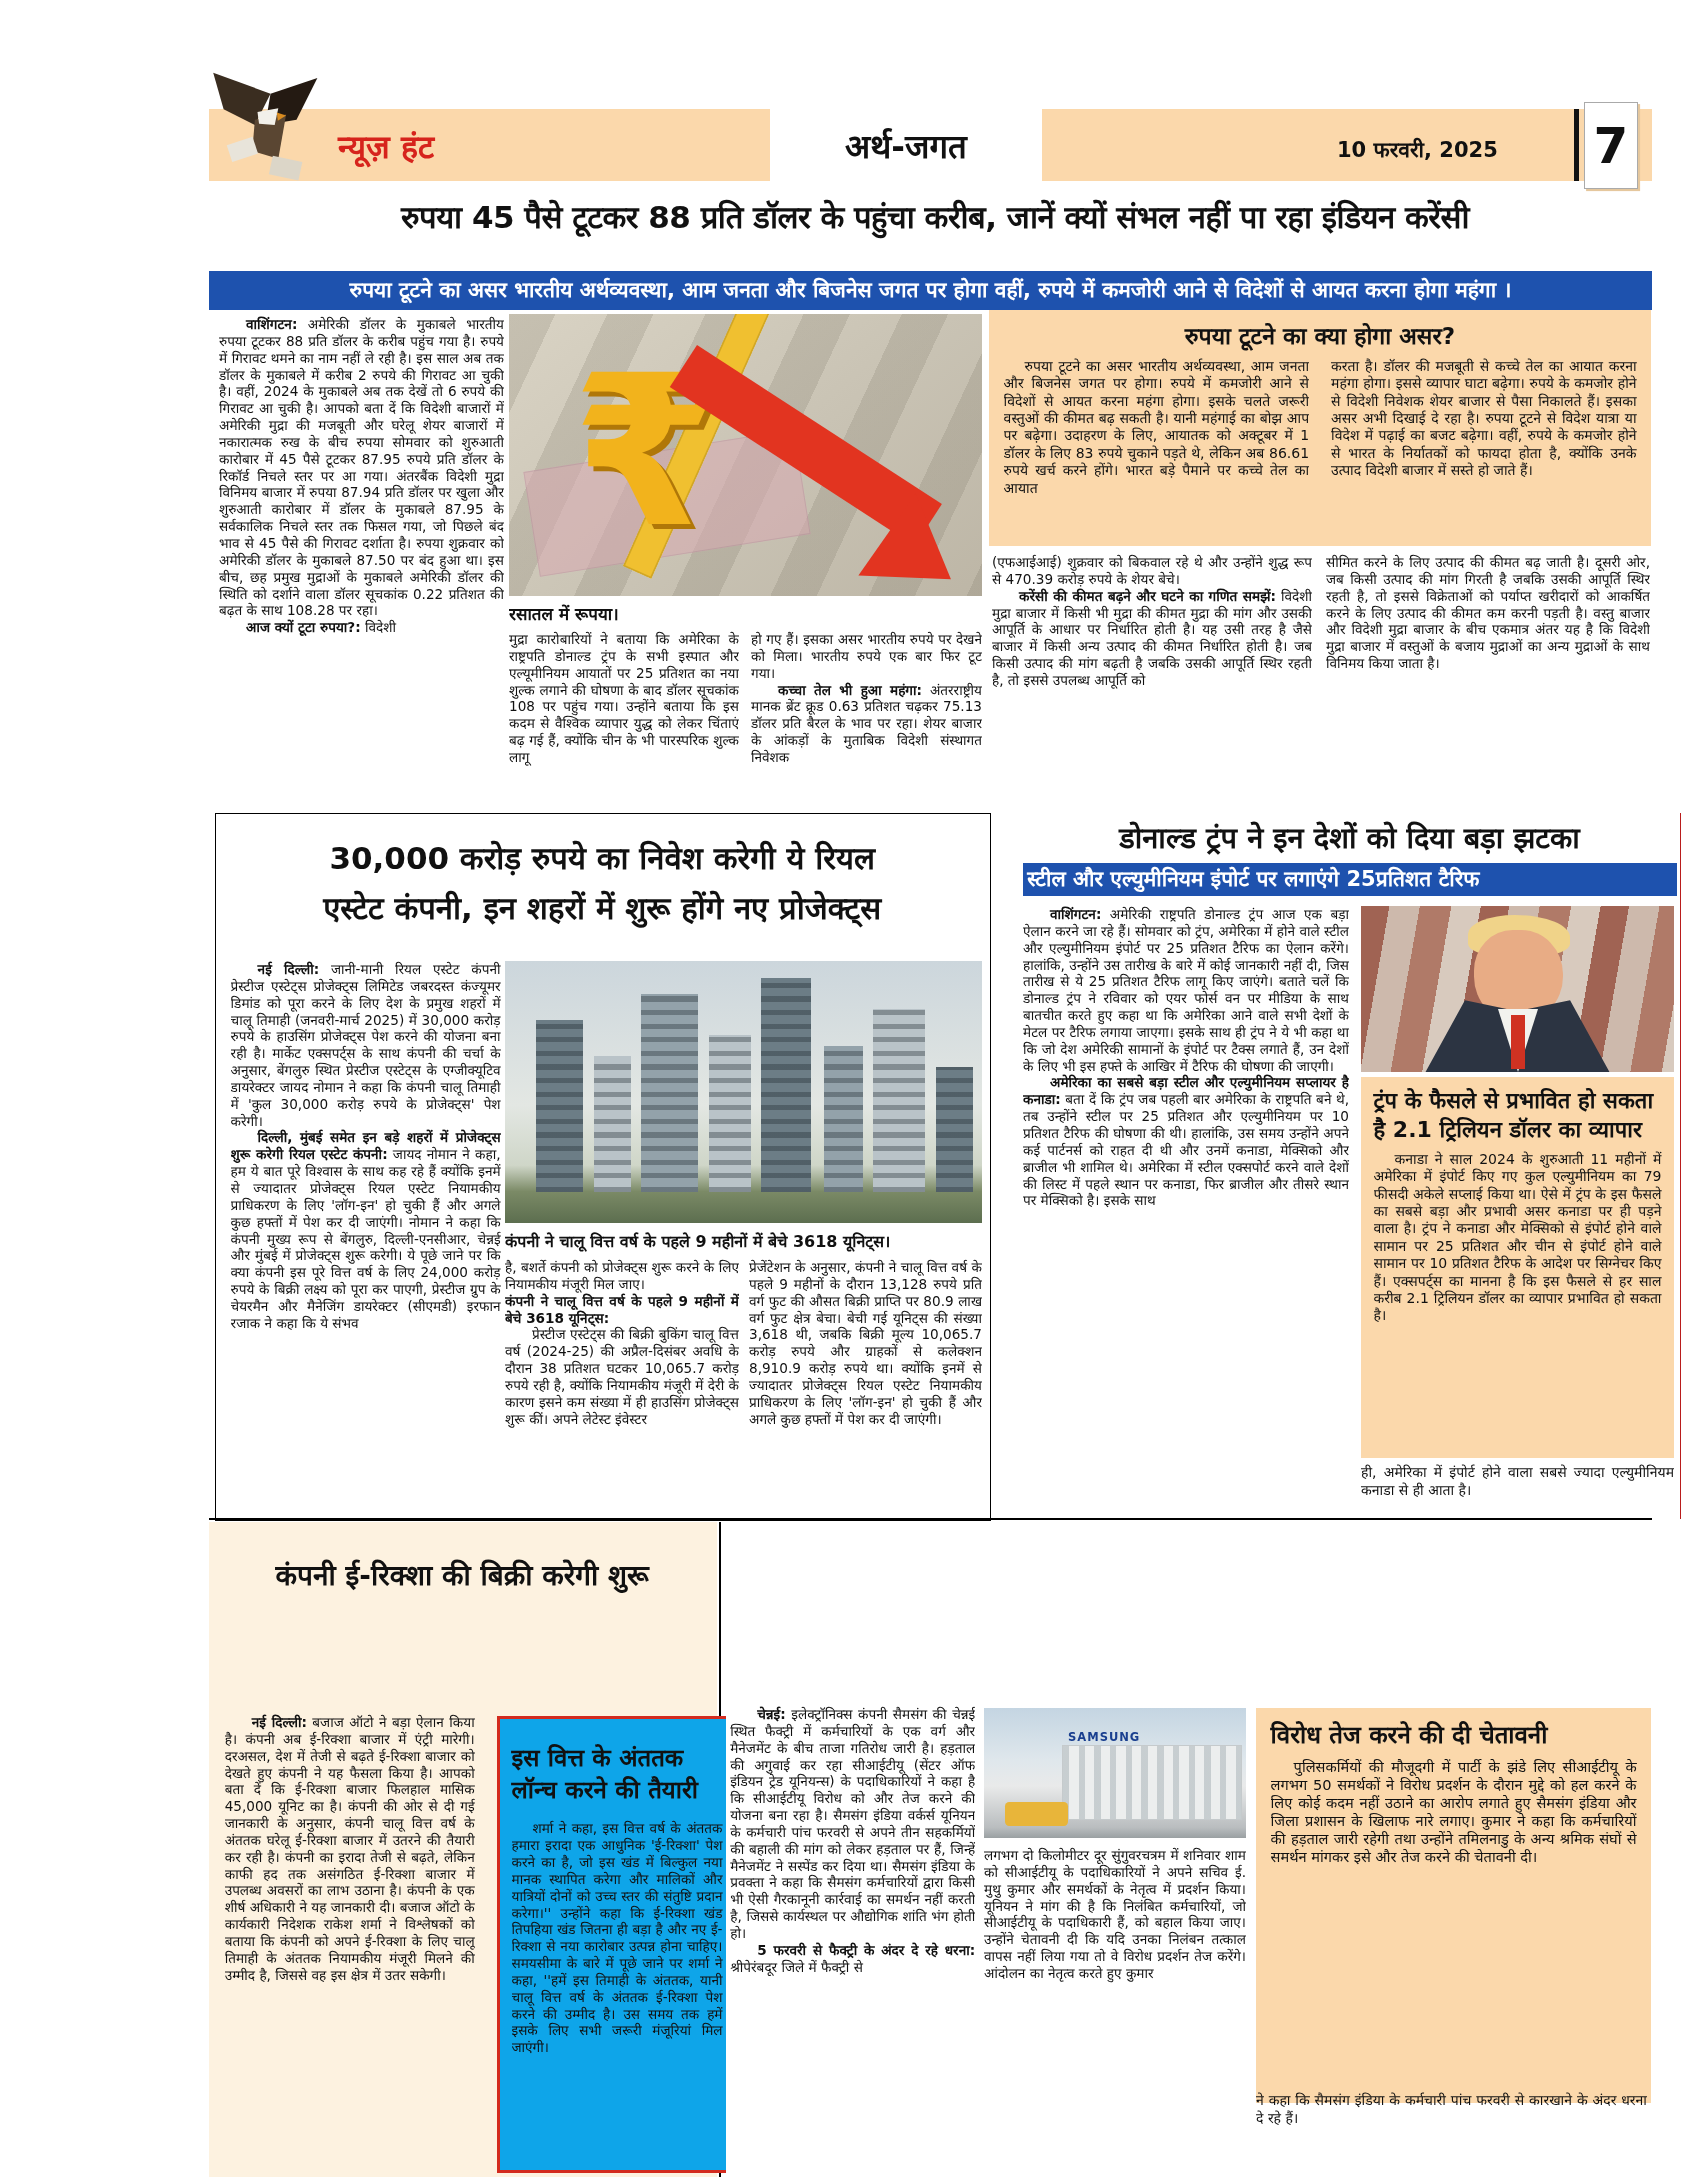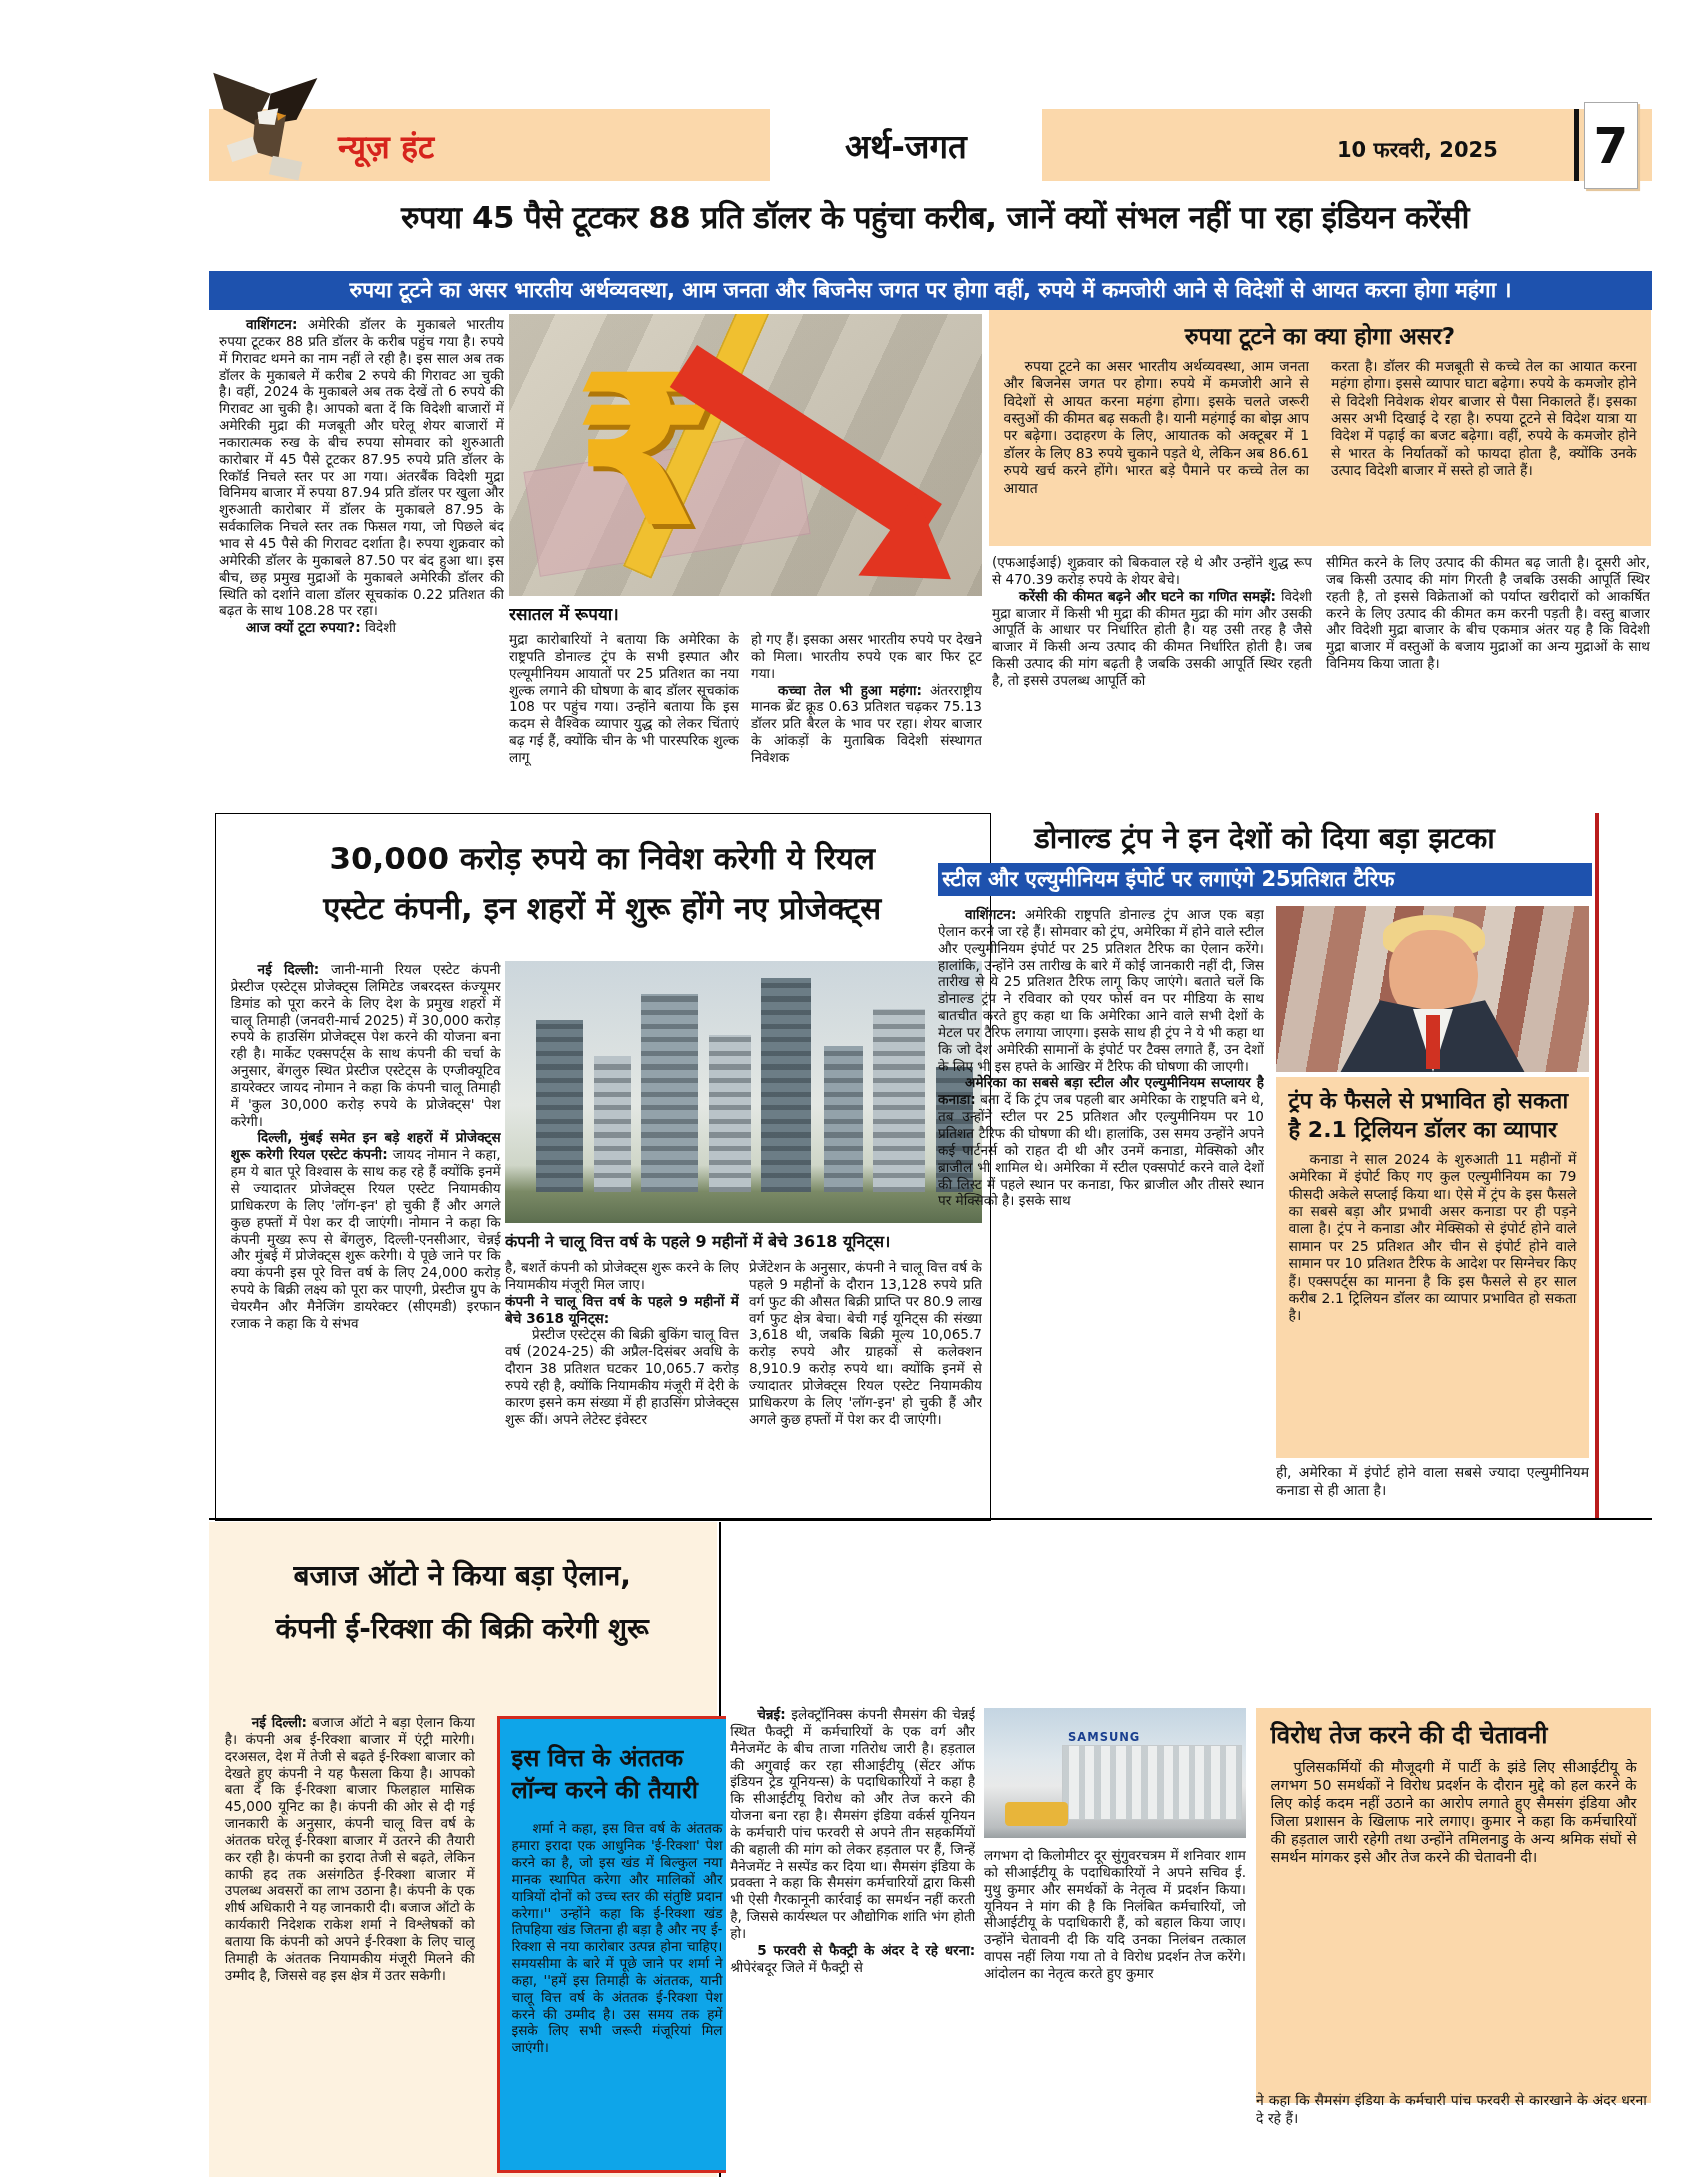--- a/index.html
+++ b/index.html
@@ -36,21 +36,21 @@
   .impact-title{position:absolute;left:0;top:9.4px;width:100%;text-align:center;
     font-size:23px;font-weight:800;}
   .impact-cols{position:absolute;left:14.6px;top:48px;width:633px;height:178px;display:flex;gap:22px;}
   .impact-cols .col{width:306px;height:178px;font-size:14px;}
   
   .art2{left:215px;top:813px;width:774px;height:706px;border:1.6px solid #000;background:#fff;}
   .art2-head{position:absolute;left:5.2px;top:20px;width:762px;text-align:center;font-size:31px;
     font-weight:800;line-height:1.6;overflow:hidden;}
   .art2-head div{white-space:nowrap;}
   
-  .art3{left:938px;top:813px;width:657px;height:706px;border-right:4px solid #b91c1c;}
+  .art3{left:1023px;top:813px;width:657px;height:706px;border-right:1px solid #b91c1c;}
   .art3-head{position:absolute;left:0;top:4.2px;width:653px;font-size:29px;font-weight:800;
     text-align:center;white-space:nowrap;overflow:hidden;}
   .art3-strip{position:absolute;left:0;top:50px;width:650px;height:33px;background:#1e52ae;color:#fff;
     font-size:21px;font-weight:700;line-height:33px;padding-left:4.2px;white-space:nowrap;overflow:hidden;}
   .side-box-title{font-size:22px;font-weight:800;line-height:1.28;margin:0 0 7.3px 0;}
   .side-box .col{font-size:14px;}
   
   .hdiv{left:209px;top:1518px;width:1443px;height:2.1px;background:#000;}
   .bajaj{left:209px;top:1522px;width:508px;height:655px;background:#fdf2e0;}
   .bajaj-head{position:absolute;left:5.2px;top:27px;width:496px;text-align:center;font-size:28px;
@@ -253,21 +253,20 @@
     </div>
   </div>
   <div class="abs tail-note" style="left:338px;top:650px;width:313px;height:52px;">ही, अमेरिका में इंपोर्ट होने वाला सबसे ज्यादा एल्युमीनियम कनाडा से ही आता है।</div>
 </div>
 
 <div class="abs hdiv"></div>
 <div class="abs vdiv"></div>
 
 <div class="abs bajaj">
   <div class="bajaj-head">
-    <div>बजाज ऑटो ने किया बड़ा ऐलान,</div>
     <div>कंपनी ई-रिक्शा की बिक्री करेगी शुरू</div>
   </div>
   <div class="abs col" style="left:15.7px;top:192px;width:250px;height:449px;">
     <p><span class="b">नई दिल्ली:</span>
        <span>बजाज ऑटो ने बड़ा ऐलान किया है। कंपनी अब ई-रिक्शा बाजार में एंट्री मारेगी। दरअसल, देश में तेजी से बढ़ते ई-रिक्शा बाजार को देखते हुए कंपनी ने यह फैसला किया है। आपको बता दें कि ई-रिक्शा बाजार फिलहाल मासिक 45,000 यूनिट का है। कंपनी की ओर से दी गई जानकारी के अनुसार, कंपनी चालू वित्त वर्ष के अंततक घरेलू ई-रिक्शा बाजार में उतरने की तैयारी कर रही है। कंपनी का इरादा तेजी से बढ़ते, लेकिन काफी हद तक असंगठित ई-रिक्शा बाजार में उपलब्ध अवसरों का लाभ उठाना है। कंपनी के एक शीर्ष अधिकारी ने यह जानकारी दी। बजाज ऑटो के कार्यकारी निदेशक राकेश शर्मा ने विश्लेषकों को बताया कि कंपनी को अपने ई-रिक्शा के लिए चालू तिमाही के अंततक नियामकीय मंजूरी मिलने की उम्मीद है, जिससे वह इस क्षेत्र में उतर सकेगी।</span></p>
   </div>
   <div class="redbox">
     <div class="redbox-title">इस वित्त के अंततक लॉन्च करने की तैयारी</div>
     <div class="col" style="width:211px;height:313px;">
       <p class="noind" style="text-indent:21px;">शर्मा ने कहा, इस वित्त वर्ष के अंततक हमारा इरादा एक आधुनिक 'ई-रिक्शा' पेश करने का है, जो इस खंड में बिल्कुल नया मानक स्थापित करेगा और मालिकों और यात्रियों दोनों को उच्च स्तर की संतुष्टि प्रदान करेगा।'' उन्होंने कहा कि ई-रिक्शा खंड तिपहिया खंड जितना ही बड़ा है और नए ई-रिक्शा से नया कारोबार उत्पन्न होना चाहिए। समयसीमा के बारे में पूछे जाने पर शर्मा ने कहा, ''हमें इस तिमाही के अंततक, यानी चालू वित्त वर्ष के अंततक ई-रिक्शा पेश करने की उम्मीद है। उस समय तक हमें इसके लिए सभी जरूरी मंजूरियां मिल जाएंगी।</p>

